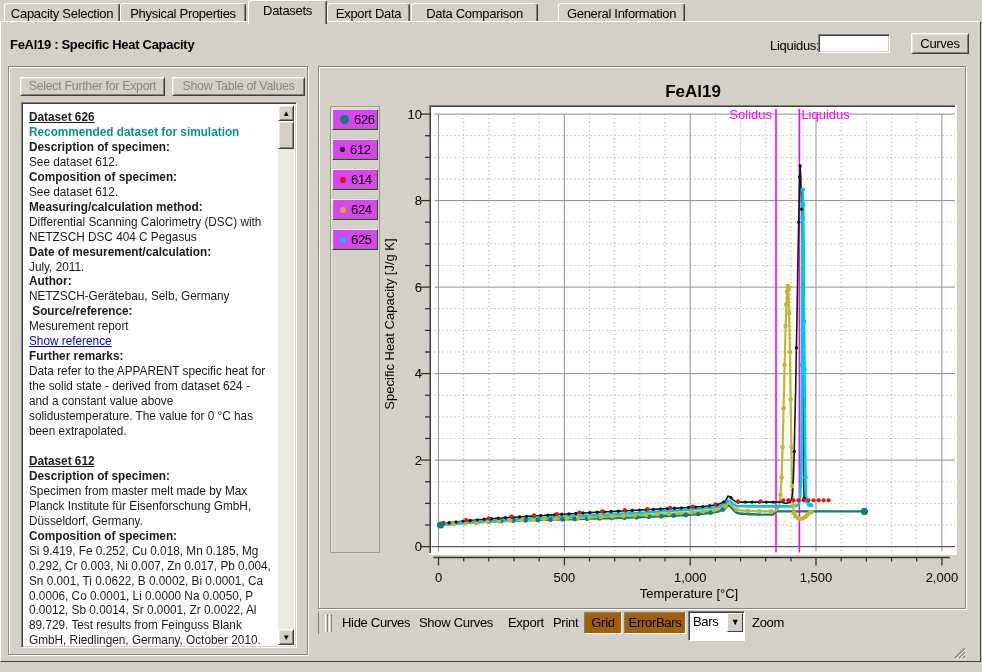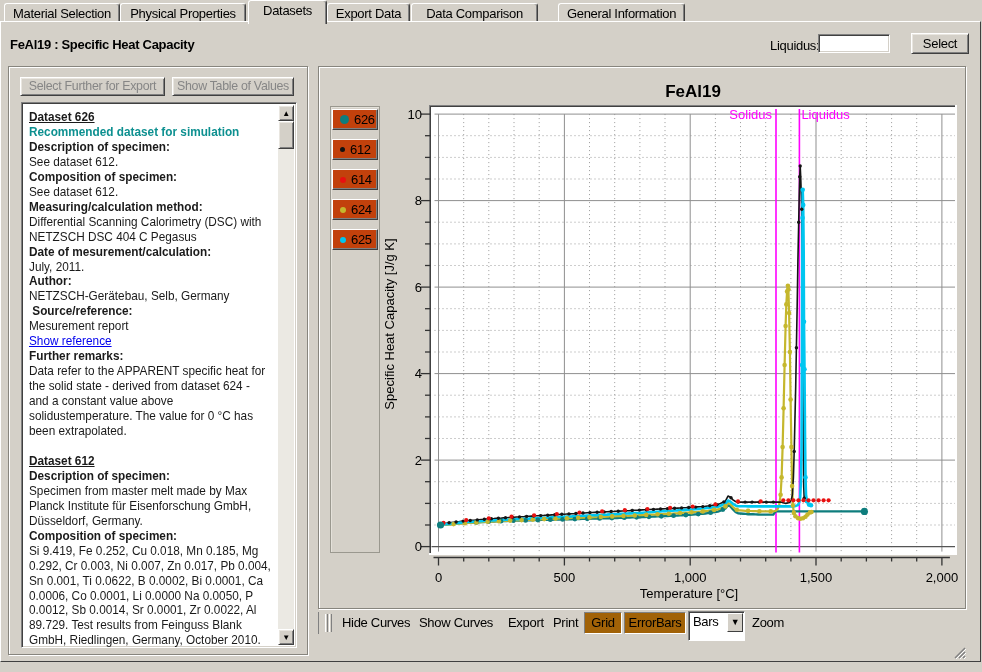--- a/index.html
+++ b/index.html
@@ -13,53 +13,53 @@
 .tab.sel{top:0;height:24px;z-index:3;box-shadow:inset -1px 0 0 #808080}
 .content{position:absolute;left:0;top:21px;width:981px;height:641px;background:#d4d0c8;
  border-top:1px solid #fff;border-left:1px solid #fff;border-right:1px solid #404040;border-bottom:1px solid #404040}
 .ttl{position:absolute;left:10px;top:16px;font-weight:bold}
 .dslab{position:absolute;left:770px;top:17px}
 .dsinput{position:absolute;left:818px;top:13px;width:72px;height:19px;background:#fff}
 .selbtn{position:absolute;left:911px;top:12px;width:58px;height:21px;text-align:center;line-height:19px;background:#d4d0c8}
 .lgroup{position:absolute;left:8px;top:45px;width:300px;height:589px}
 .cgroup{position:absolute;left:318px;top:45px;width:648px;height:543px}
 .btn1{position:absolute;left:20px;top:56px;width:145px;height:19px;color:#868686;text-align:center;line-height:17px;background:#d4d0c8;white-space:nowrap;font-size:12.4px}
-.btn2{position:absolute;left:172px;top:56px;width:122px;height:19px;color:#868686;text-align:center;line-height:17px;background:#d4d0c8;white-space:nowrap;font-size:12.4px}
+.btn2{position:absolute;left:172px;top:56px;width:133px;height:19px;color:#868686;text-align:center;line-height:17px;background:#d4d0c8;white-space:nowrap;font-size:12.4px}
 .tarea{position:absolute;left:21px;top:81px;width:276px;height:546px;background:#fff;overflow:hidden}
 .ttext{position:absolute;left:7px;top:7px;white-space:nowrap;line-height:14.95px;color:#1a1a1a;letter-spacing:0;transform:scaleX(0.907);transform-origin:0 0}
 .sbar{position:absolute;right:2px;top:2px;width:16px;height:540px;background:#ebe9e3}
 .sbtn{position:absolute;right:2px;width:16px;height:16px;background:#d4d0c8;font-size:8px;text-align:center;line-height:15px;color:#000}
 .sthumb{position:absolute;right:2px;top:16px;width:16px;height:28px;background:#d4d0c8}
 .legcol{position:absolute;left:330px;top:106px;width:50px;height:447px;border:1px solid #9a988f;background:#d4d0c8;box-shadow:inset 1px 1px 0 #e4e1da}
-.legbtn{position:absolute;left:332px;width:46px;height:21px;background:#c2410c;line-height:19px;padding-left:7px;
+.legbtn{position:absolute;left:332px;width:46px;height:21px;background:#d946ef;line-height:19px;padding-left:7px;
  border:1px solid;border-color:#fff #404040 #404040 #fff;box-shadow:inset -1px -1px 0 #808080}
 .dot{display:inline-block;border-radius:50%;margin-right:5px;vertical-align:middle;margin-top:-2px}
 .toolbar{position:absolute;left:318px;top:611px;height:24px}
 .titem{position:absolute;top:4px;white-space:nowrap}
 .tbtn{position:absolute;top:1px;height:22px;background:#a16207;text-align:center;line-height:20px;
  border:1px solid;border-color:#808080 #fff #fff #808080}
 .combo{position:absolute;left:370px;top:0;width:57px;height:30px;background:#fff;border:1px solid;border-color:#808080 #fff #fff #808080;box-shadow:inset 1px 1px 0 #404040}
 .cbtn{position:absolute;right:1px;top:1px;width:16px;height:19px;background:#d4d0c8;border:1px solid;border-color:#fff #404040 #404040 #fff;font-size:9px;text-align:center;line-height:17px}
 .grip{position:absolute;right:15px;bottom:12px;width:16px;height:16px}
 </style></head>
 <body>
 <div class="tabrow">
-    <div class="tab" style="left:4px;width:116px">Material Selection</div>
+    <div class="tab" style="left:4px;width:116px">Capacity Selection</div>
     <div class="tab" style="left:120px;width:126px">Physical Properties</div>
     <div class="tab sel" style="left:248px;width:79px">Datasets</div>
     <div class="tab" style="left:327px;width:83px">Export Data</div>
     <div class="tab" style="left:411px;width:127px">Data Comparison</div>
     <div class="tab" style="left:558px;width:127px">General Information</div>
   </div>
 <div class="content"></div>
 <div style="position:absolute;left:0;top:21px;width:982px;height:641px">
   <div class="ttl">FeAl19 : Specific Heat Capacity</div>
   <div class="dslab">Liquidus:</div>
   <div class="dsinput sunken"></div>
-  <div class="selbtn raised">Select</div>
+  <div class="selbtn raised">Curves</div>
   <div class="lgroup etched"></div>
   <div class="cgroup etched"></div>
   <div class="btn1 raised">Select Further for Export</div>
   <div class="btn2 raised">Show Table of Values</div>
   <div class="tarea sunken">
     <div class="ttext"><b style="text-decoration:underline">Dataset 626</b><br><b style="color:#0d9090">Recommended dataset for simulation</b><br><b>Description of specimen:</b><br>See dataset 612.<br><b>Composition of specimen:</b><br>See dataset 612.<br><b>Measuring/calculation method:</b><br>Differential Scanning Calorimetry (DSC) with<br>NETZSCH DSC 404 C Pegasus<br><b>Date of mesurement/calculation:</b><br>July, 2011.<br><b>Author:</b><br>NETZSCH-Gerätebau, Selb, Germany<br><b>&nbsp;Source/reference:</b><br>Mesurement report<br><span style="color:#0000ee;text-decoration:underline">Show reference</span><br><b>Further remarks:</b><br>Data refer to the APPARENT specific heat for<br>the solid state - derived from dataset 624 -<br>and a constant value above<br>solidustemperature. The value for 0 °C has<br>been extrapolated.<br>&nbsp;<br><b style="text-decoration:underline">Dataset 612</b><br><b>Description of specimen:</b><br>Specimen from master melt made by Max<br>Planck Institute für Eisenforschung GmbH,<br>Düsseldorf, Germany.<br><b>Composition of specimen:</b><br>Si 9.419, Fe 0.252, Cu 0.018, Mn 0.185, Mg<br>0.292, Cr 0.003, Ni 0.007, Zn 0.017, Pb 0.004,<br>Sn 0.001, Ti 0.0622, B 0.0002, Bi 0.0001, Ca<br>0.0006, Co 0.0001, Li 0.0000 Na 0.0050, P<br>0.0012, Sb 0.0014, Sr 0.0001, Zr 0.0022, Al<br>89.729. Test results from Feinguss Blank<br>GmbH, Riedlingen, Germany, October 2010.</div>
     <div class="sbar"></div>
     <div class="sbtn raised" style="top:2px">▲</div>
     <div class="sthumb raised" style="top:18px"></div>
     <div class="sbtn raised" style="top:526px">▼</div>

